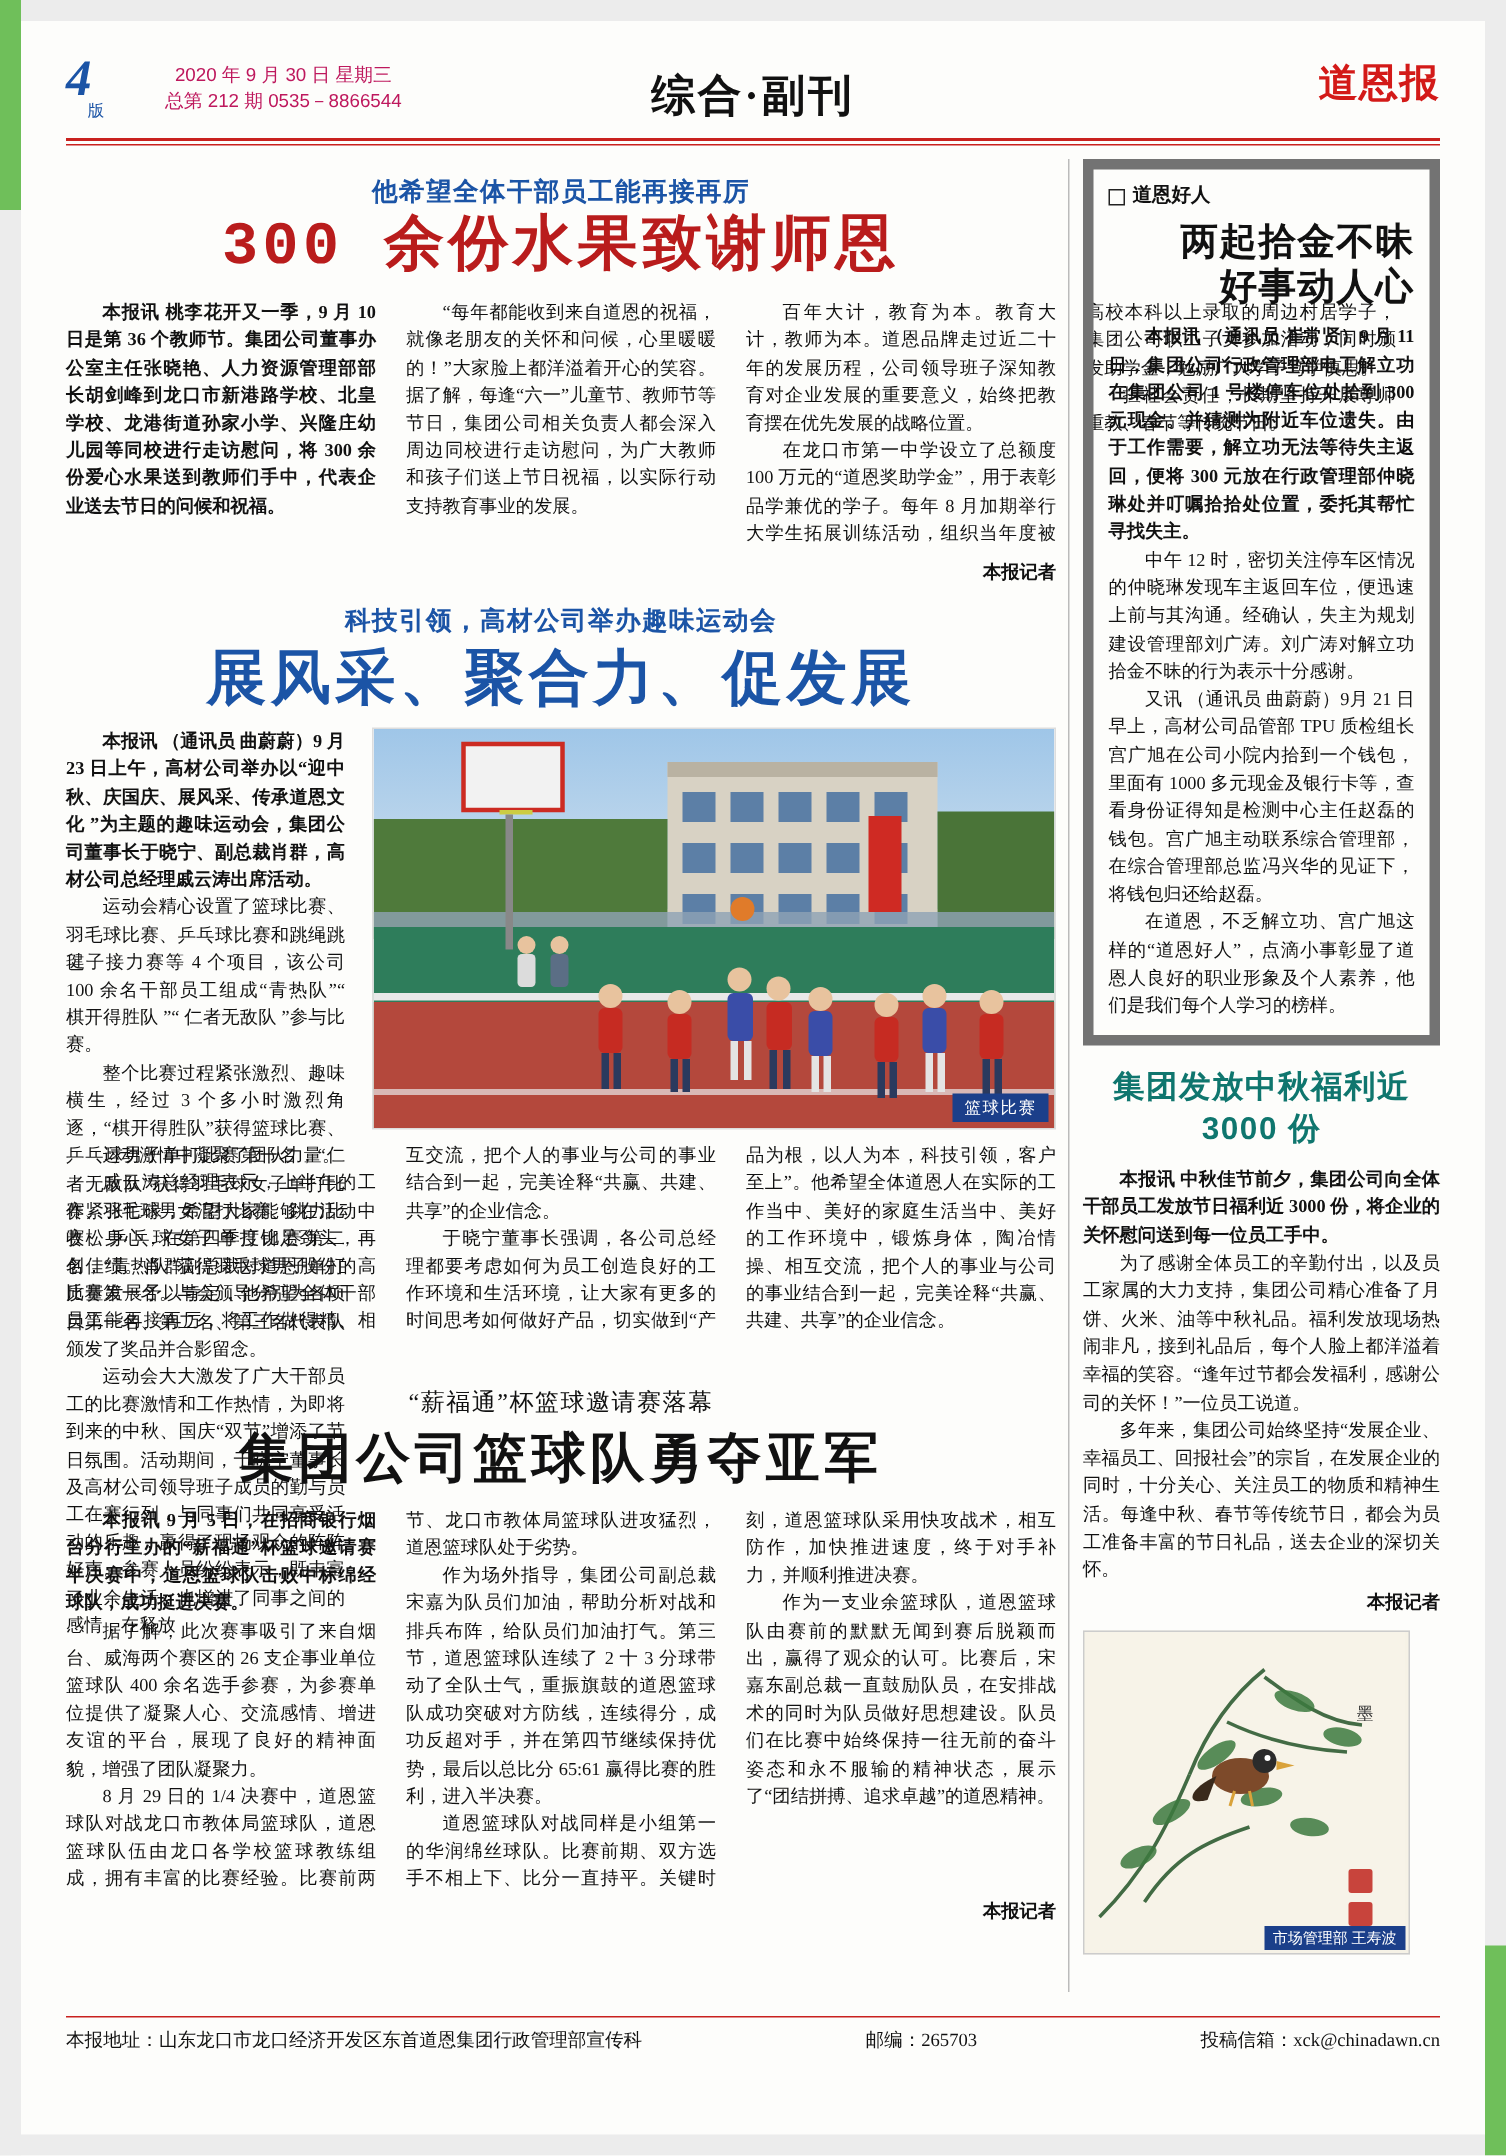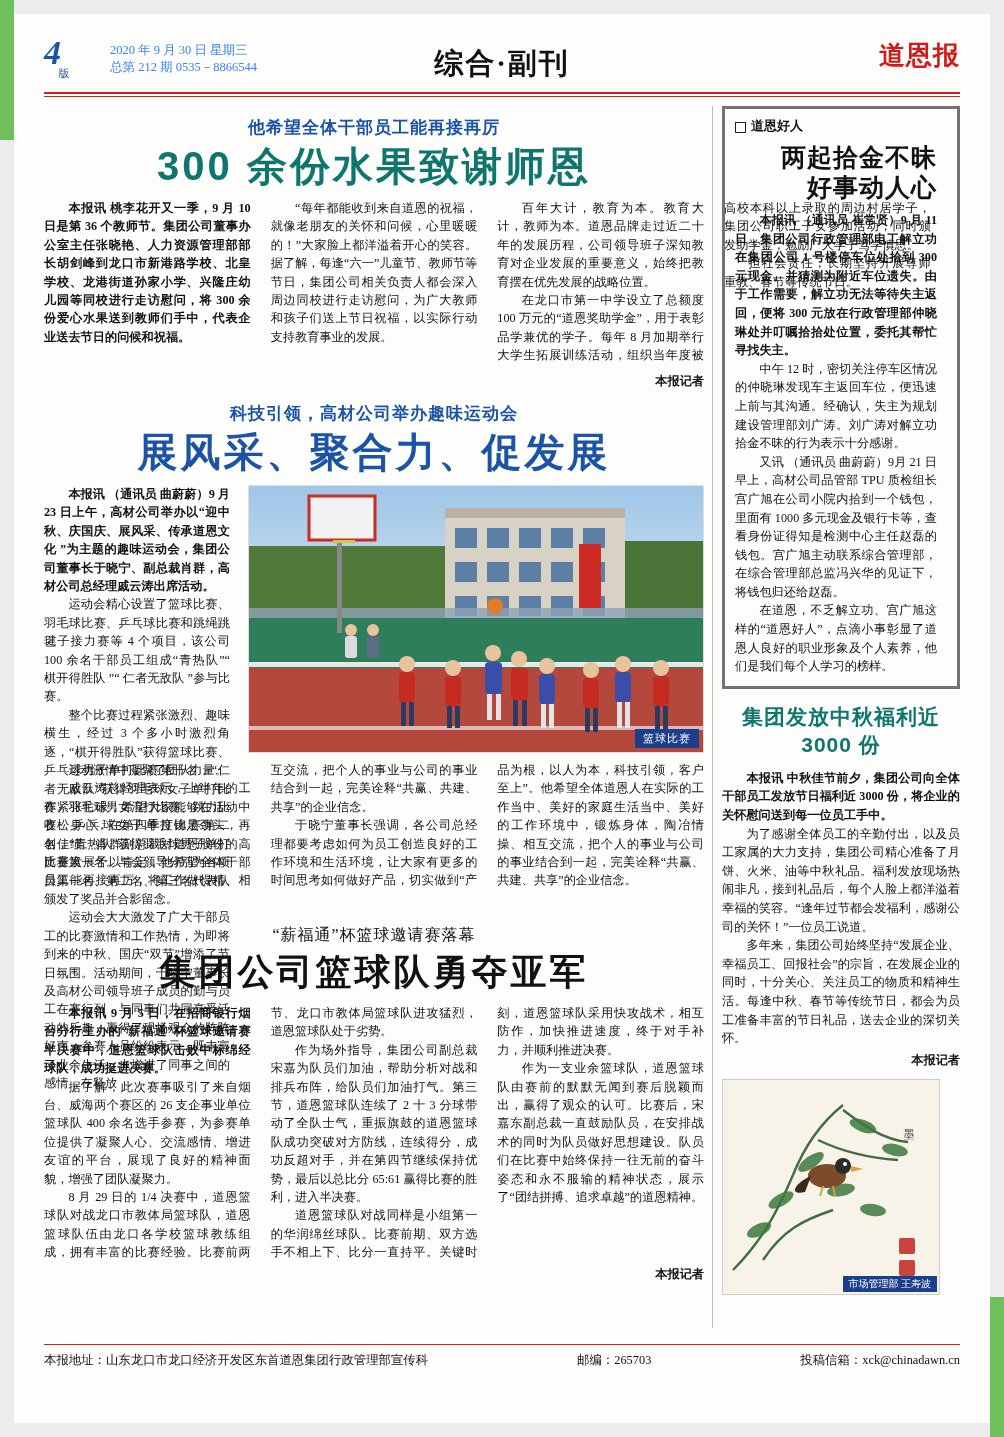--- a/index.html
+++ b/index.html
@@ -25,21 +25,21 @@
   }
   .folio-num .num {
     font-size:34px; font-weight:bold; line-height:30px; display:block;
     font-style:italic;
   }
   .folio-num .ban {
     font-size:11px; display:block; text-align:center; margin-top:-2px;
   }
   .mast-dateblock {
     position:absolute; left:66px; top:4px; font-size:12.5px; line-height:17px;
-    color:#3b82f6; font-family:Liberation Serif, serif;
+    color:#be185d; font-family:Liberation Sans, sans-serif;text-align:center;
   }
   .mast-center {
     position:absolute; left:0; right:0; top:6px; text-align:center;
     font-size:29px; font-weight:bold; letter-spacing:2px;
   }
   .mast-logo {
     position:absolute; right:0; top:0; width:150px; text-align:right;
   }
   .mast-logo .logo-text {
     color:#d31a18; font-size:26px; font-weight:bold; letter-spacing:1px;
@@ -63,23 +63,23 @@
   .vdivider {
     position:absolute; left:712px; top:106px; width:0; height:1222px;
     border-left:1px solid #bbb;
   }
   
   .shoulder {
     text-align:center; font-size:17px; color:#1b54a6; font-weight:bold;
     letter-spacing:1px; margin:10px 0 4px 0;
   }
   .headline-red {
-    text-align:center; font-size:40px; font-weight:bold; color:#0f766e;
+    text-align:center; font-size:40px; font-weight:bold; color:#b91c1c;
     letter-spacing:3px; margin:2px 0 10px 0; line-height:46px;
-    font-family:Liberation Sans, sans-serif;
+    font-family:Liberation Mono, monospace;
   }
   .headline-blue {
     text-align:center; font-size:40px; font-weight:bold; color:#1b54a6;
     letter-spacing:3px; margin:2px 0 10px 0; line-height:46px;
     font-family:"Liberation Sans", sans-serif;
   }
   .headline-black {
     text-align:center; font-size:36px; font-weight:bold; color:#111;
     letter-spacing:3px; margin:2px 0 10px 0; line-height:44px;
     font-family:"Liberation Sans", sans-serif;
@@ -115,21 +115,21 @@
     color:#fff; font-size:11px; padding:2px 8px; letter-spacing:1px;
   }
   .s2-lower {
     position:absolute; left:0; top:276px; width:660px;
     column-count:3; column-gap:20px; font-size:12.2px; line-height:18.4px;
     text-align:justify;
   }
   .s2-lower p { margin:0; text-indent:2em; }
   
   .rbox {
-    border:3px solid #737373; padding:8px 20px 10px 10px; box-sizing:border-box;
+    border:7px solid #737373; padding:8px 10px 10px 10px; box-sizing:border-box;
   }
   .rbox-label {
     font-size:13px; font-weight:bold; margin-bottom:6px;
   }
   .rbox-label .sq {
     display:inline-block; width:9px; height:9px; border:1.3px solid #222;
     margin-right:5px; vertical-align:middle;
   }
   .rhead {
     text-align:right; font-size:25px; font-weight:bold; color:#111;

